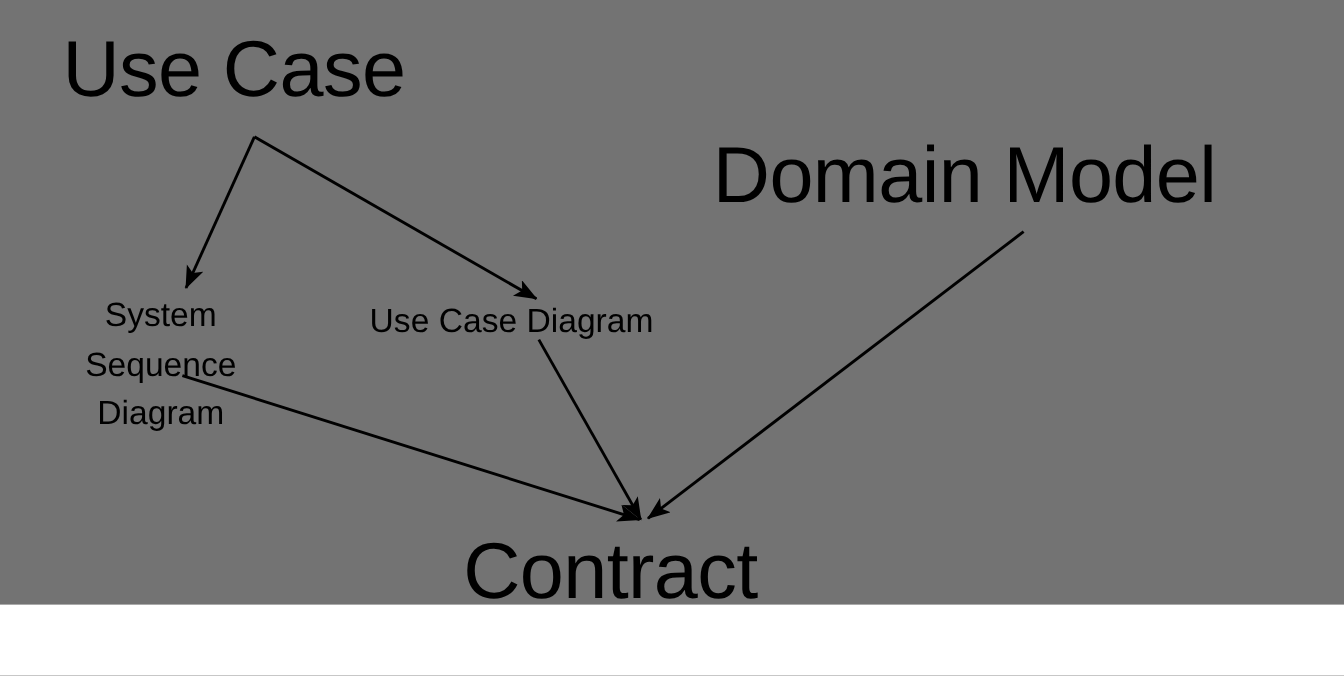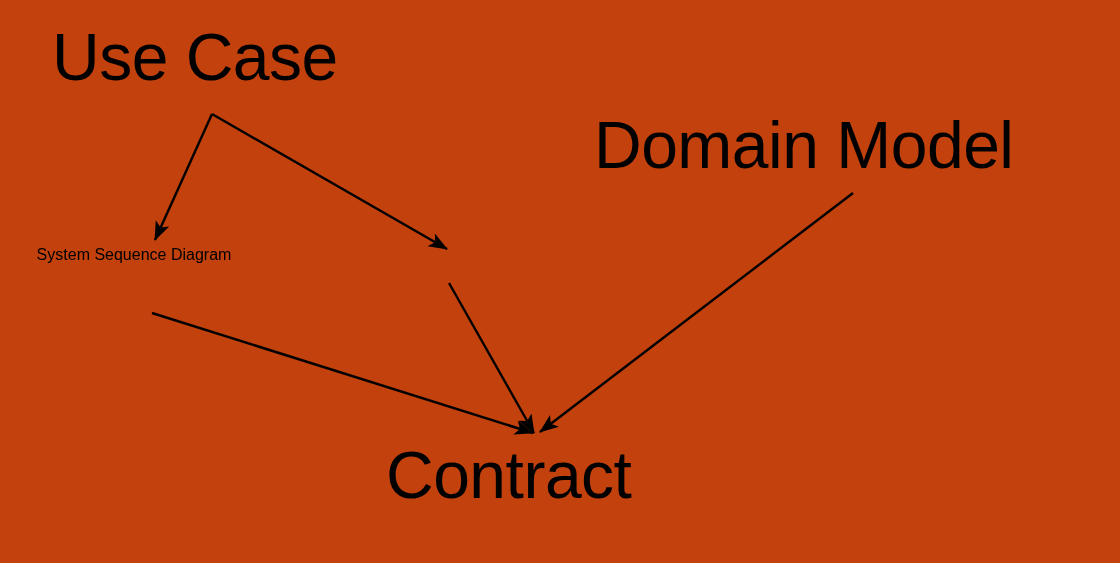--- a/index.html
+++ b/index.html
@@ -3,22 +3,22 @@
 <meta charset="utf-8">
 <style>
   html, body {
     margin: 0;
     padding: 0;
     background: #ffffff;
   }
   #canvas {
     position: relative;
     width: 1120px;
-    height: 563px;
-    background: #c2410c;
+    height: 504px;
+    background: #737373;
     overflow: hidden;
     font-family: "Liberation Sans", sans-serif;
     color: #000000;
   }
   #edges {
     position: absolute;
     left: 0;
     top: 0;
     width: 1120px;
     height: 563px;
@@ -29,21 +29,21 @@
     white-space: nowrap;
     color: #000000;
     line-height: 1.0;
   }
   .node-major {
     font-size: 66px;
     font-weight: 400;
     letter-spacing: -0.5px;
   }
   .node-minor {
-    font-size: 16px;
+    font-size: 28px;
     font-weight: 400;
     text-align: center;
     white-space: normal;
     line-height: 1.45;
   }
   #node-use-case {
     left: 52px;
     top: 24px;
   }
   #node-domain-model {
@@ -90,14 +90,15 @@
   </svg>
 
   <div class="node node-major" id="node-use-case">Use Case</div>
 
   <div class="node node-major" id="node-contract">Contract</div>
 
   <div class="node node-major" id="node-domain-model">Domain Model</div>
 
   <div class="node node-minor" id="node-system-sequence-diagram">System Sequence Diagram</div>
 
+  <div class="node node-minor" id="node-use-case-diagram">Use Case Diagram</div>
 
 </div>
 
 </body></html>

